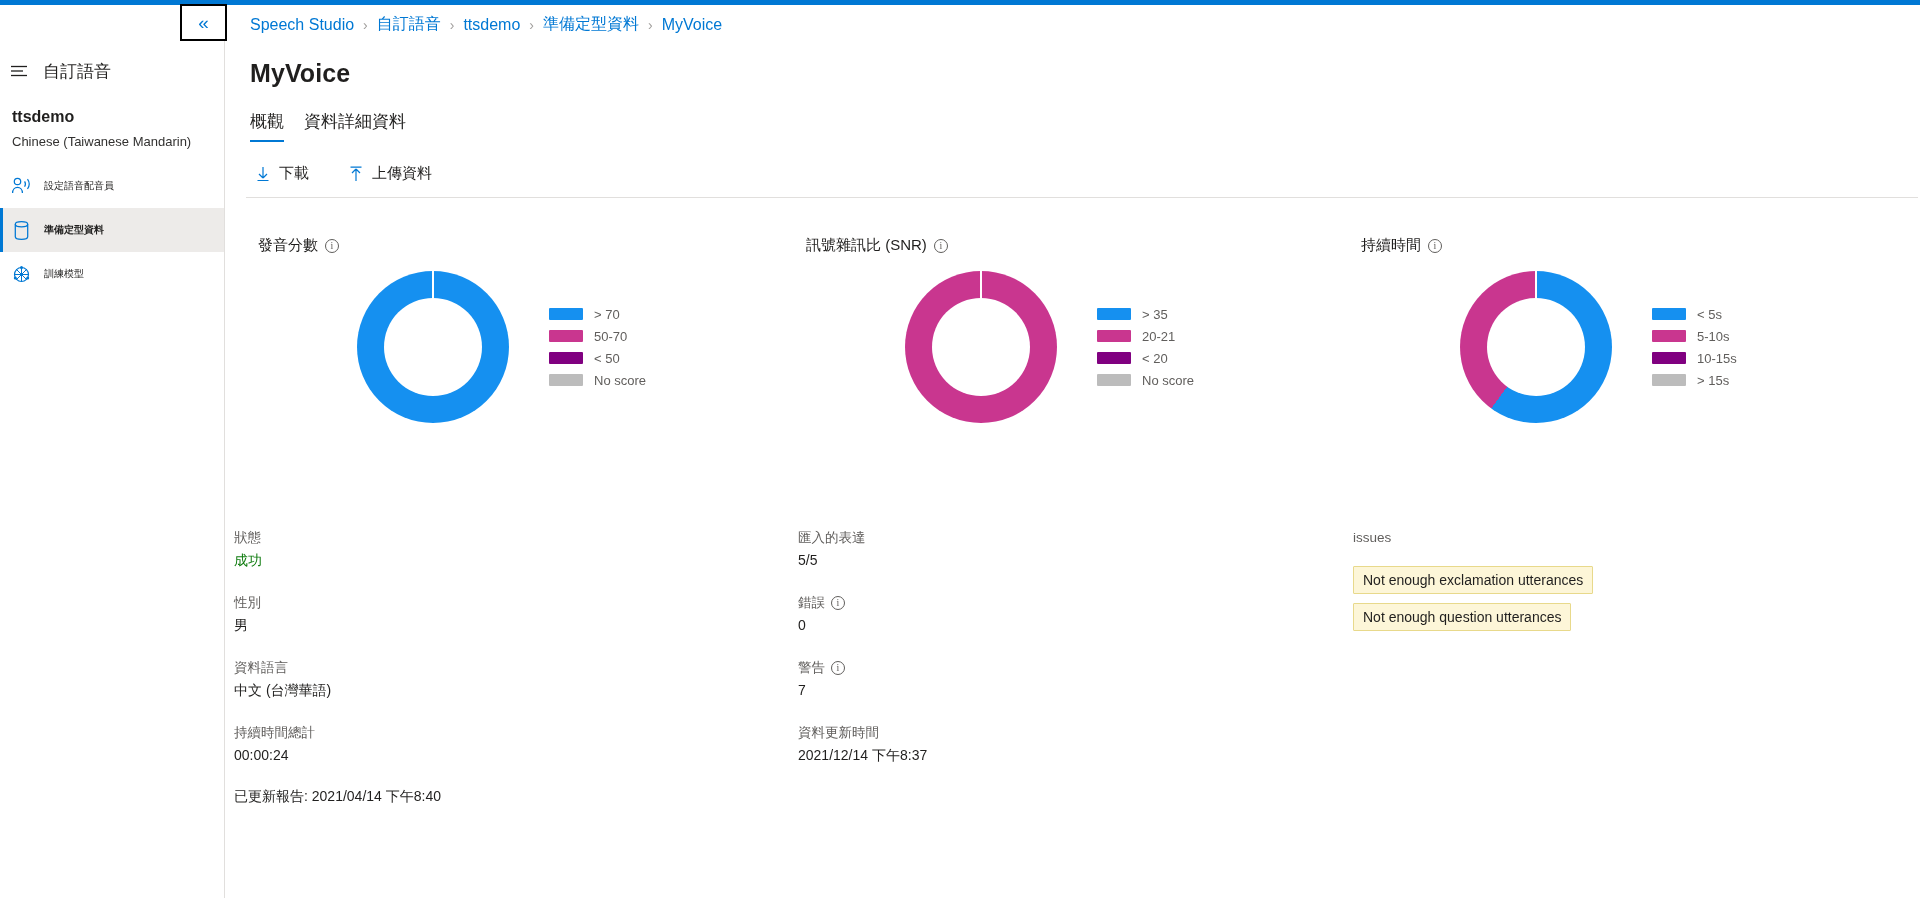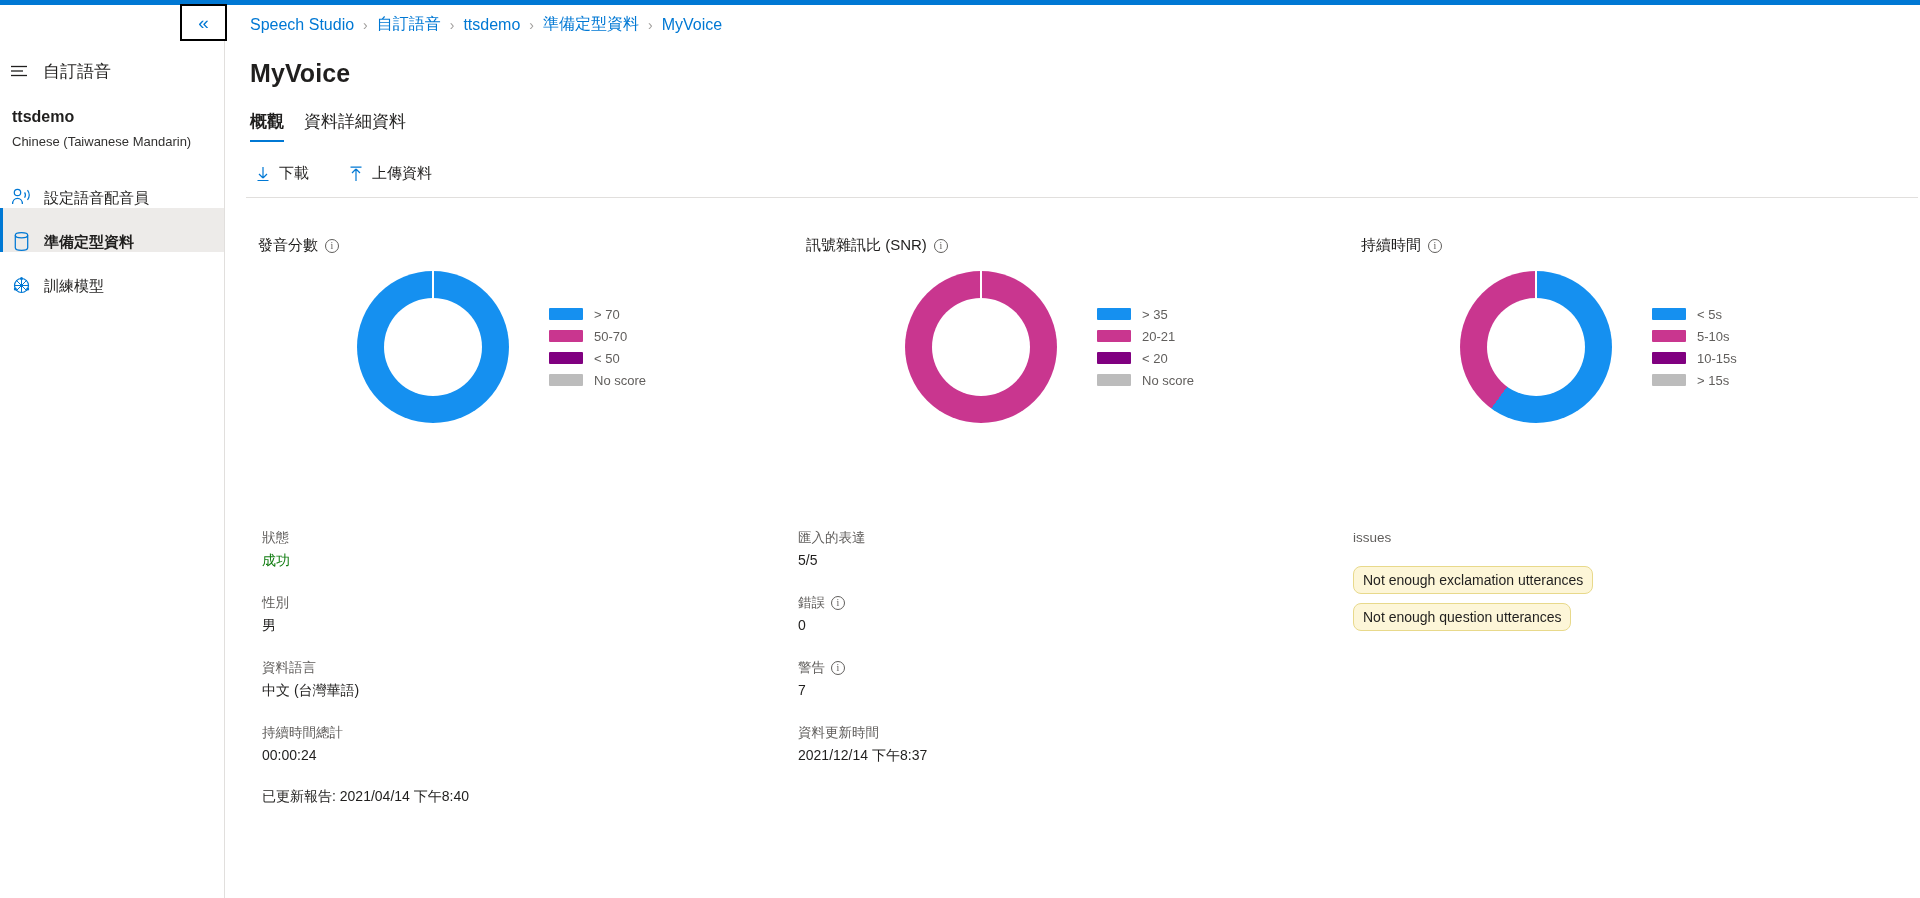--- a/index.html
+++ b/index.html
@@ -45,24 +45,24 @@
     font-size: 17px;
     color: #201f1e;
   }
   .rail-title .ham { width: 21px; display:flex; align-items:center; justify-content:center; }
 
   .project-block { padding: 18px 0 14px 12px; }
   .project-name { font-size: 16px; font-weight: 700; color: #201f1e; line-height: 20px; }
   .project-lang { font-size: 13px; color: #323130; margin-top: 7px; line-height: 16px; }
 
   .nav-item {
-    display: flex; align-items: flex-end; gap: 12px;
+    display: flex; align-items: center; gap: 12px;
     height: 44px;
     padding-left: 10px;
-    font-size: 15px; color: #201f1e;
+    font-size: 10px; color: #201f1e;
     cursor: pointer;
     position: relative;
   }
   .nav-item .nav-icon { width: 22px; height: 22px; display:flex; align-items:center; justify-content:center; flex: 0 0 22px; }
   .nav-item.selected { background: #edebe9; font-weight: 700; }
   .nav-item.selected::before {
     content: ""; position: absolute; left: 0; top: 0; bottom: 0;
     width: 3px; background: #0078d4;
   }
 
@@ -88,21 +88,21 @@
 
   .tabs {
     display: flex; align-items: flex-end; gap: 20px;
     padding: 22px 0 0 24px;
     position: relative;
   }
   .tab {
     font-size: 17px; color: #201f1e; cursor: pointer;
     padding-bottom: 9px; position: relative;
   }
-  .tab.active { font-weight: 700; }
+  .tab.active { font-weight: 400; }
   .tab.active::after {
     content: ""; position: absolute; left: 0; right: 0; bottom: 0;
     height: 2px; background: #0078d4;
   }
 
   .toolbar {
     display: flex; align-items: center; gap: 20px;
     padding: 16px 0 0 20px;
   }
   .tool-btn {
@@ -143,41 +143,41 @@
     width: 98px; height: 98px; border-radius: 50%;
     background: #ffffff;
   }
   .legend { margin-left: 40px; }
   .legend-row { display: flex; align-items: center; gap: 11px; height: 22px; }
   .swatch { width: 34px; height: 12px; border-radius: 1px; flex: 0 0 34px; }
   .legend-label { font-size: 13px; color: #605e5c; white-space: nowrap; }
 
   
   .details-row { display: flex; padding: 105px 0 0 0; }
-  .detail-col { width: 548px; padding-left: 36px; }
+  .detail-col { width: 548px; padding-left: 8px; }
   .detail-col.c2 { width: 555px; padding-left: 24px; }
   .detail-col.c3 { padding-left: 24px; }
   .field { margin-bottom: 22px; }
   .field-label {
     font-size: 13.5px; color: #605e5c; line-height: 20px;
     display: flex; align-items: center; gap: 6px;
   }
   .field-value { font-size: 14px; color: #201f1e; line-height: 21px; margin-top: 2px; }
   .field-value.success { color: #107c10; }
   .report-updated { font-size: 14px; color: #201f1e; margin-top: 22px; }
 
   .issues-label { font-size: 13.5px; color: #605e5c; line-height: 20px; margin-bottom: 18px; }
   .issue-chip {
     display: inline-block;
     background: #fdf6d8;
     border: 1px solid #e8d98b;
     padding: 5px 9px;
     font-size: 14px; color: #201f1e;
     margin-bottom: 9px;
-    border-radius: 8px;
+    border-radius: 1px;
   }
   .issue-wrap { display: flex; flex-direction: column; align-items: flex-start; }
 </style>
 </head>
 <body>
 
 <div class="page">
 
   <div class="top-accent"></div>
 

